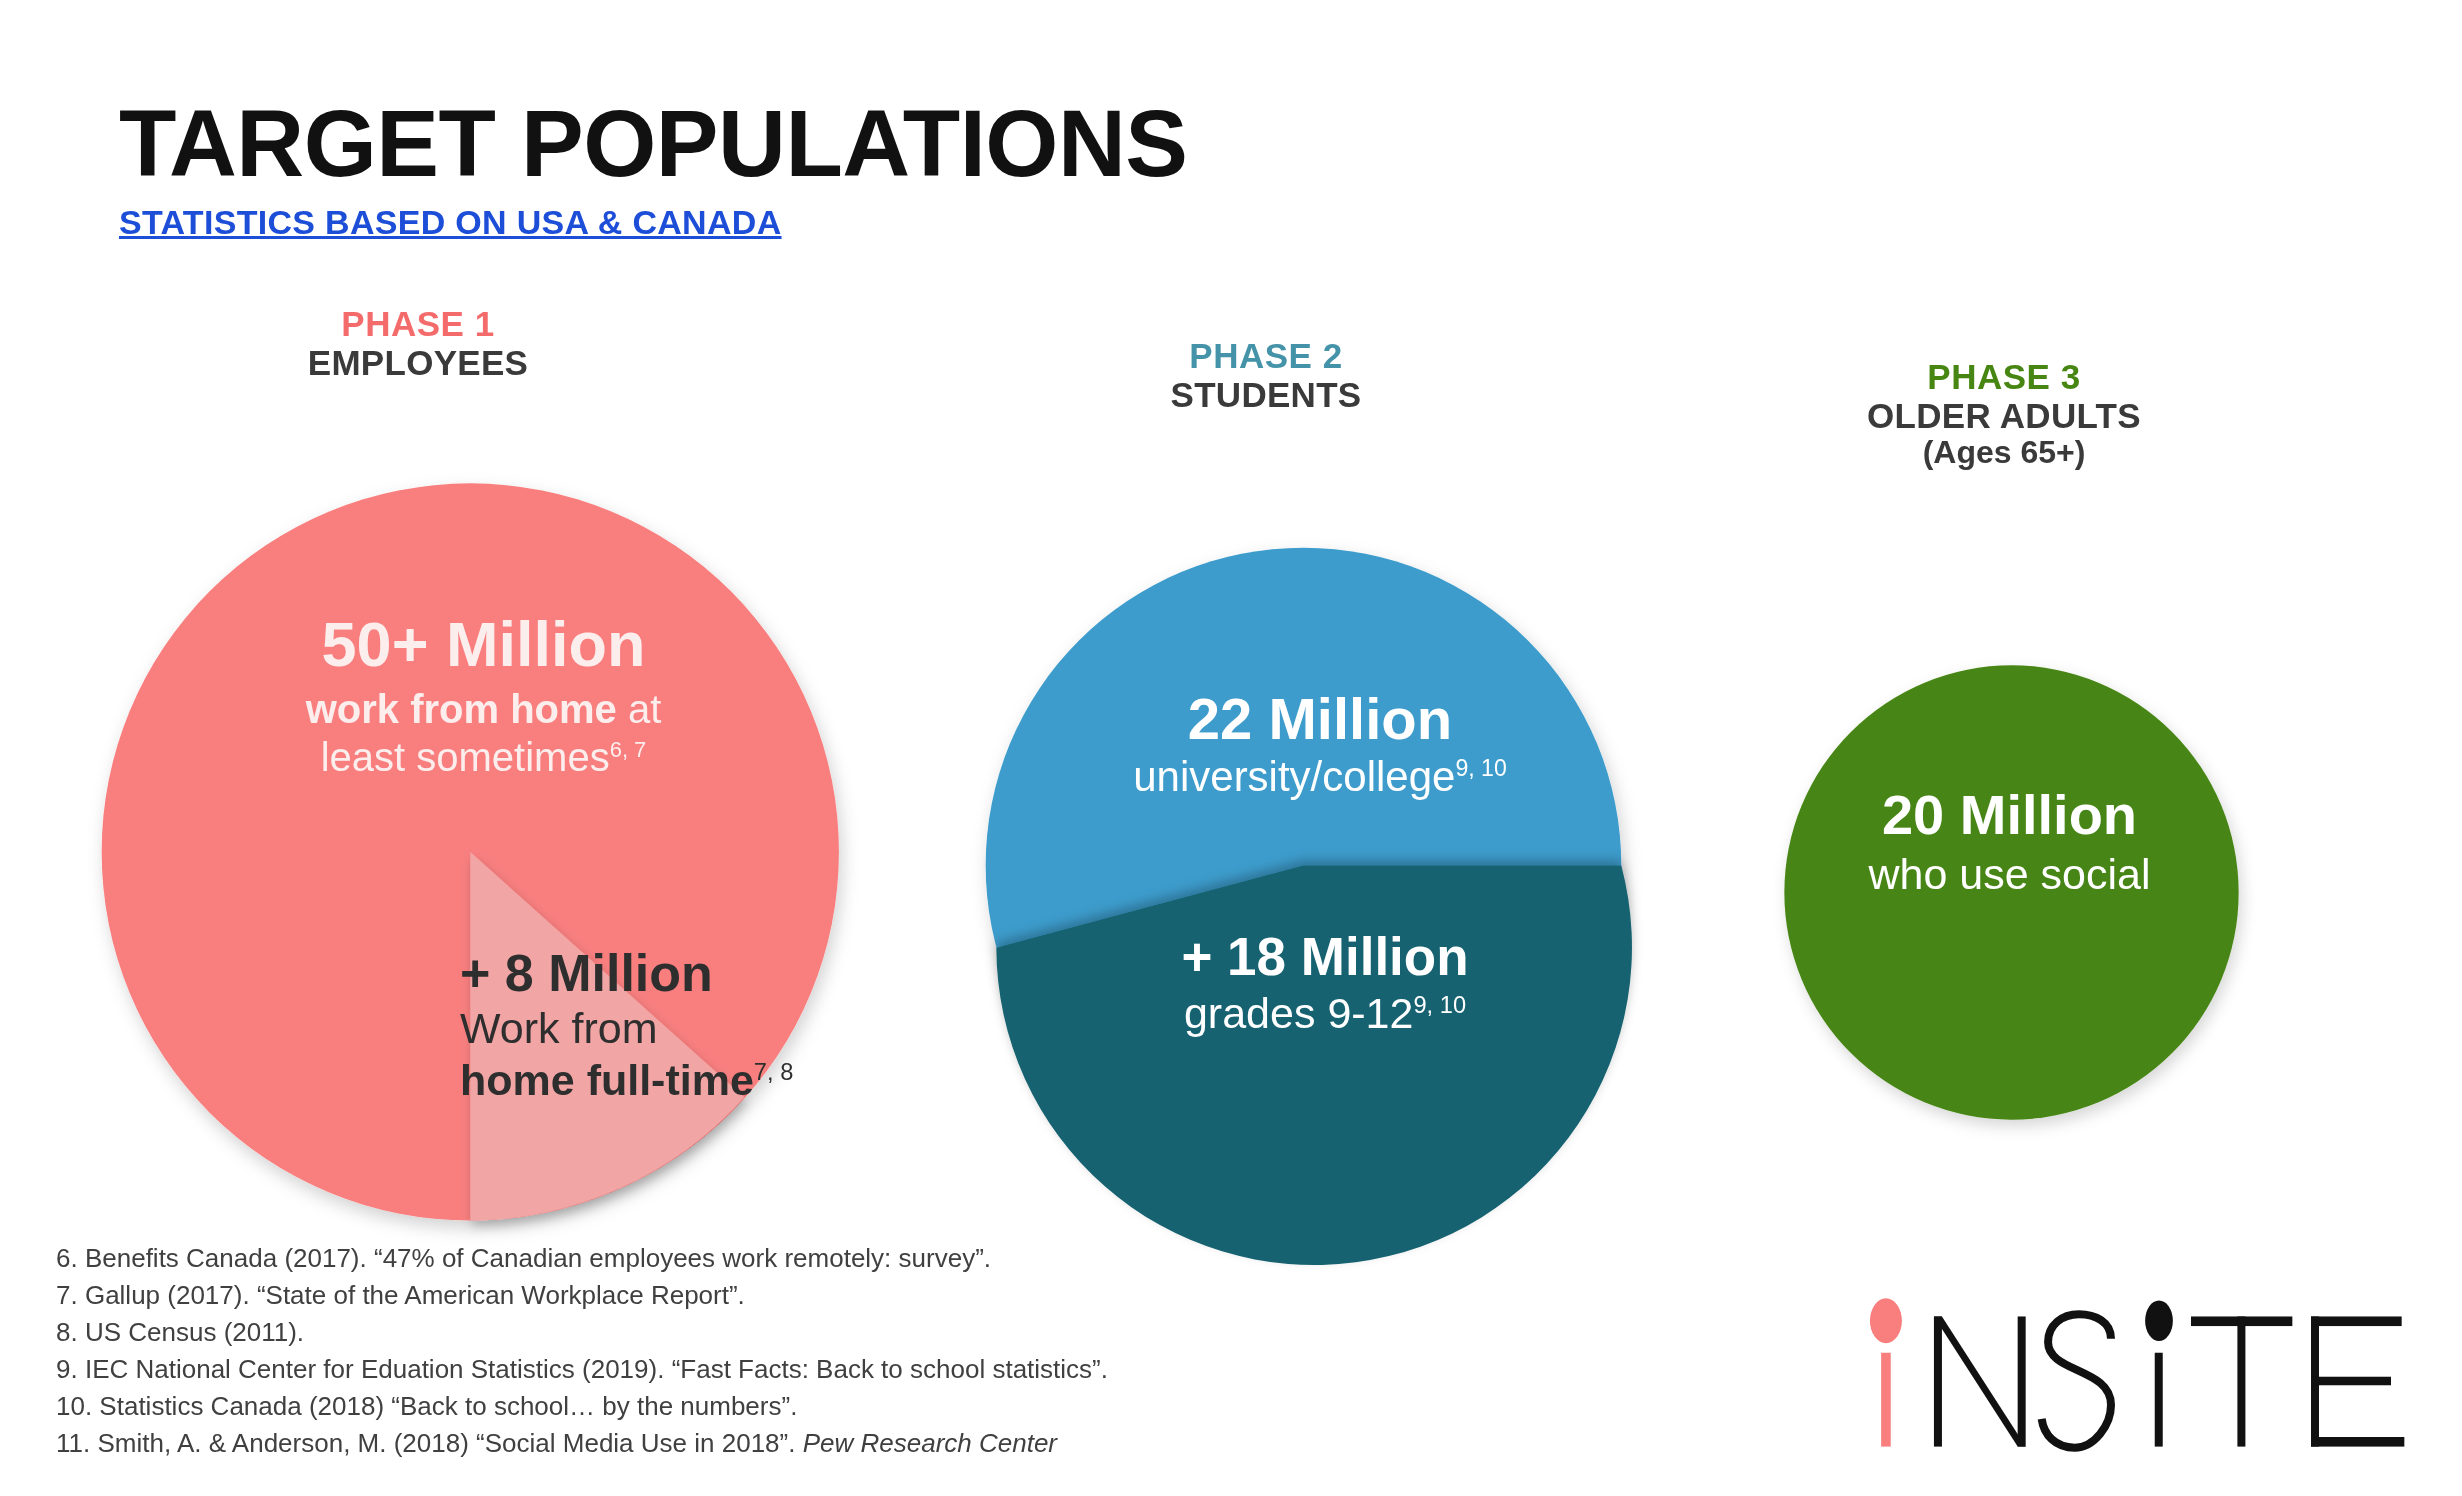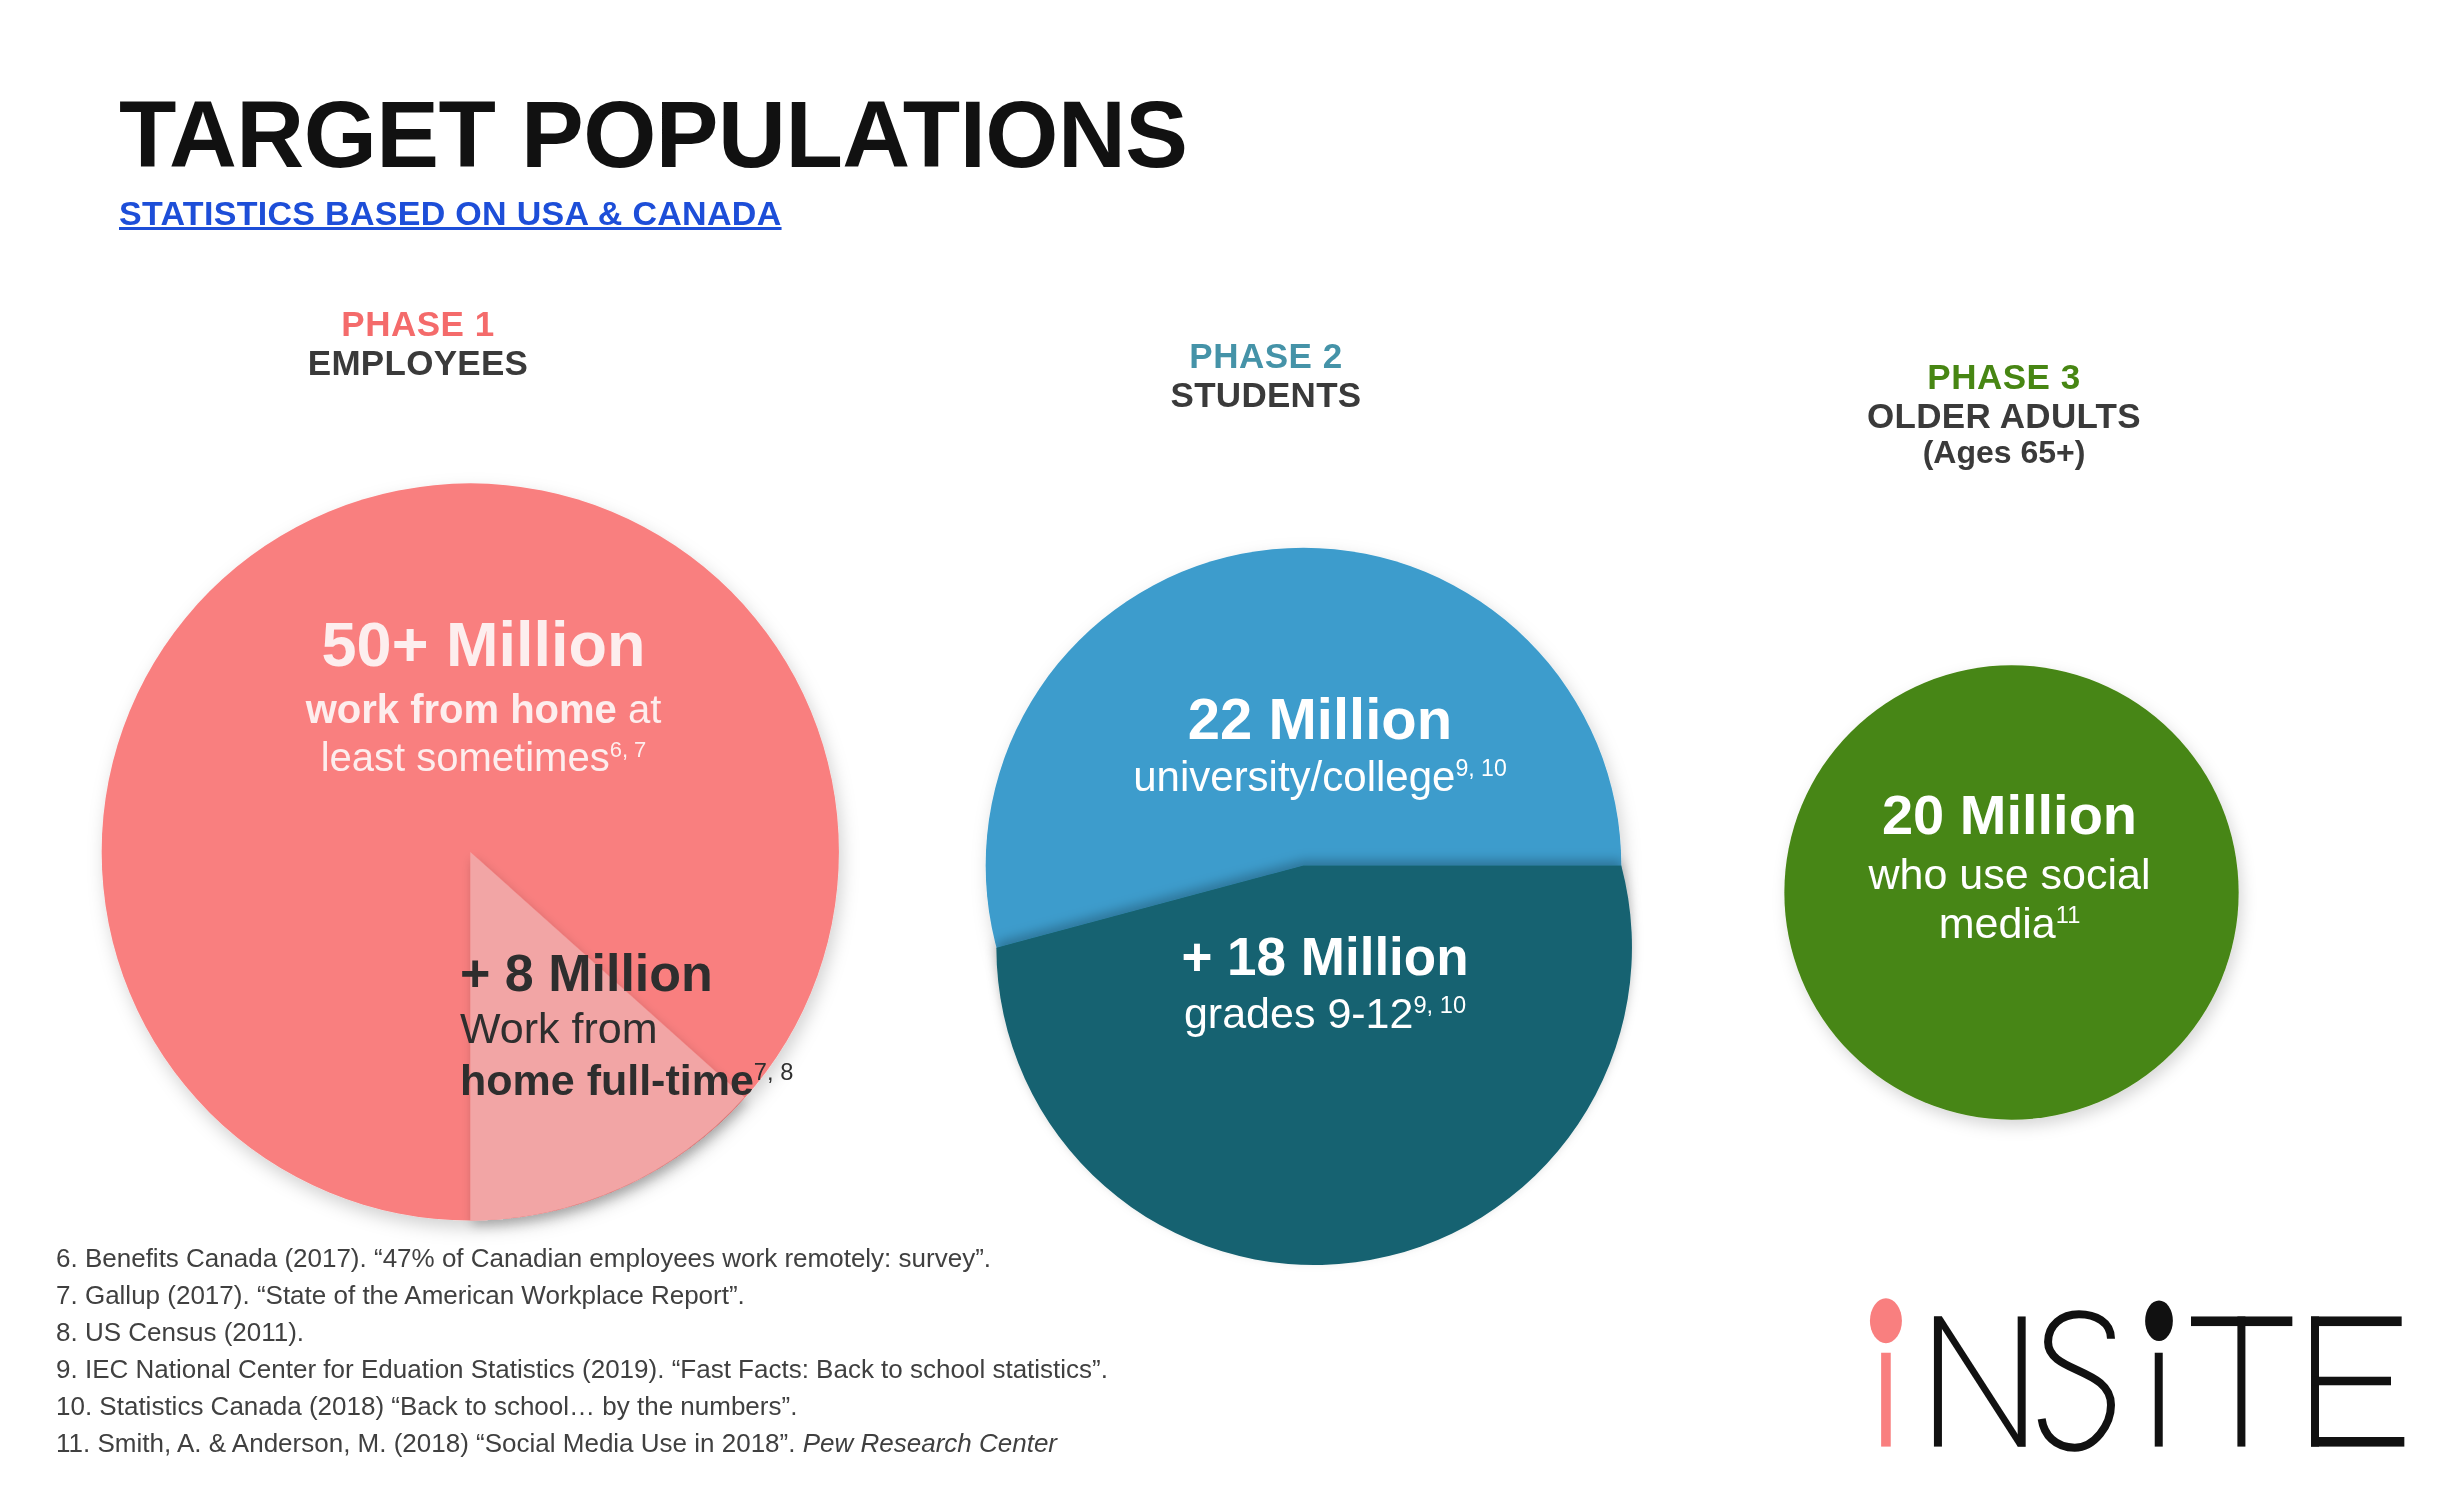--- a/index.html
+++ b/index.html
@@ -6,21 +6,21 @@
   html,body { background:#ffffff; }
   body {
     width:2462px; height:1496px;
     font-family:"Liberation Sans", sans-serif;
     color:#333333;
     position:relative;
     overflow:hidden;
   }
 
   
-  #header { position:absolute; left:119px; top:88px; }
+  #header { position:absolute; left:119px; top:97px; }
   #main-title {
     font-size:94px; font-weight:bold; letter-spacing:-0.5px;
     color:#111111; line-height:1.0; white-space:nowrap;
   }
   #sub-title {
     font-size:34px; font-weight:bold; color:#1d4ed8;
     letter-spacing:0.3px; margin-top:11.8px; white-space:nowrap;text-decoration:underline;
   }
 
   
@@ -191,21 +191,20 @@
       </filter>
     </defs>
     <circle cx="435" cy="435" r="425" fill="#478613" filter="url(#sh5)"></circle>
   </svg>
 </div>
 
 <div id="pie3-text" class="pie-text">
   <div class="big-num">20 Million</div>
   <div class="sub-line">
     <div>who use social</div>
-    <div><span>media</span><sup>11</sup></div>
   </div>
 </div>
 
 <div id="footnotes">
   <div class="footnote">6. Benefits Canada (2017). “47% of Canadian employees work remotely: survey”.</div>
   <div class="footnote">7. Gallup (2017). “State of the American Workplace Report”.</div>
   <div class="footnote">8. US Census (2011).</div>
   <div class="footnote">9. IEC National Center for Eduation Statistics (2019). “Fast Facts: Back to school statistics”.</div>
   <div class="footnote">10. Statistics Canada (2018) “Back to school… by the numbers”.</div>
   <div class="footnote"><span>11. Smith, A. &amp; Anderson, M. (2018) “Social Media Use in 2018”. </span><i>Pew Research Center</i></div>

